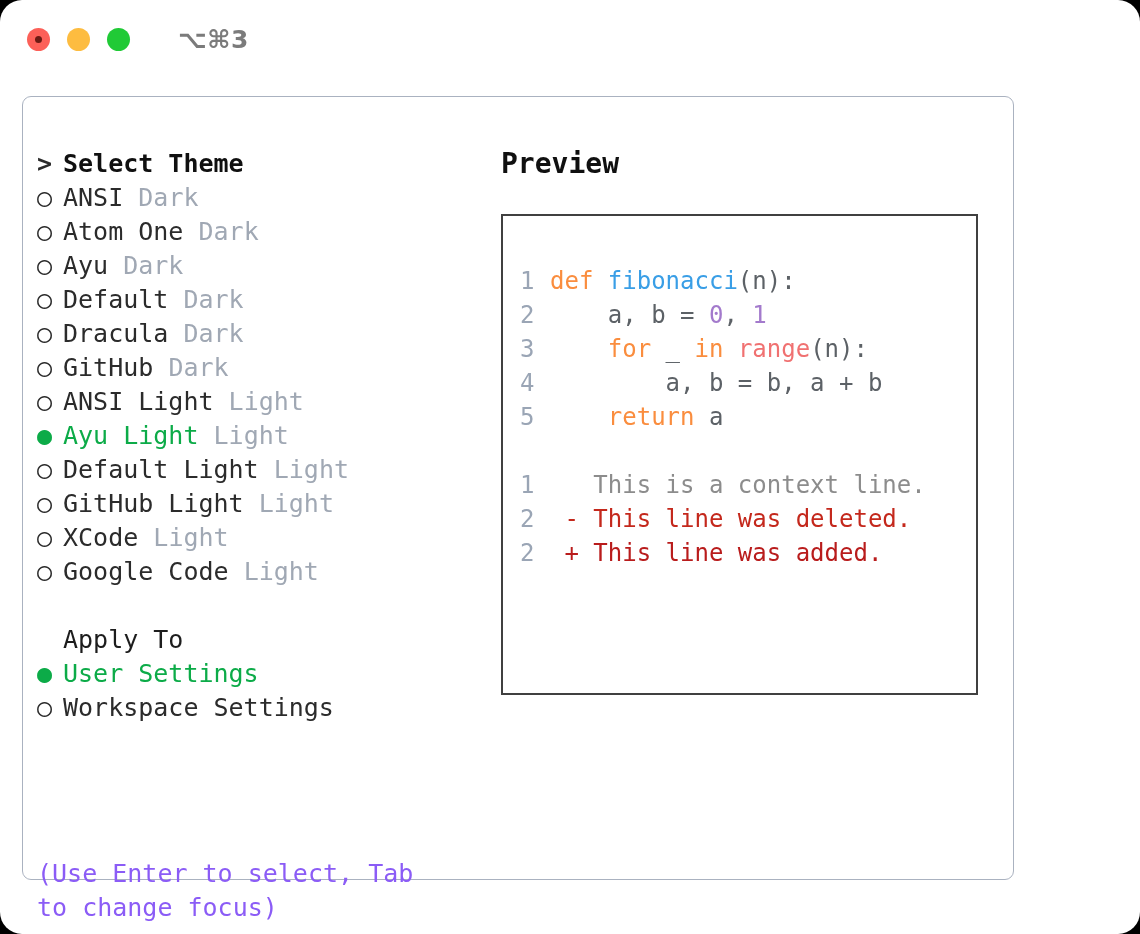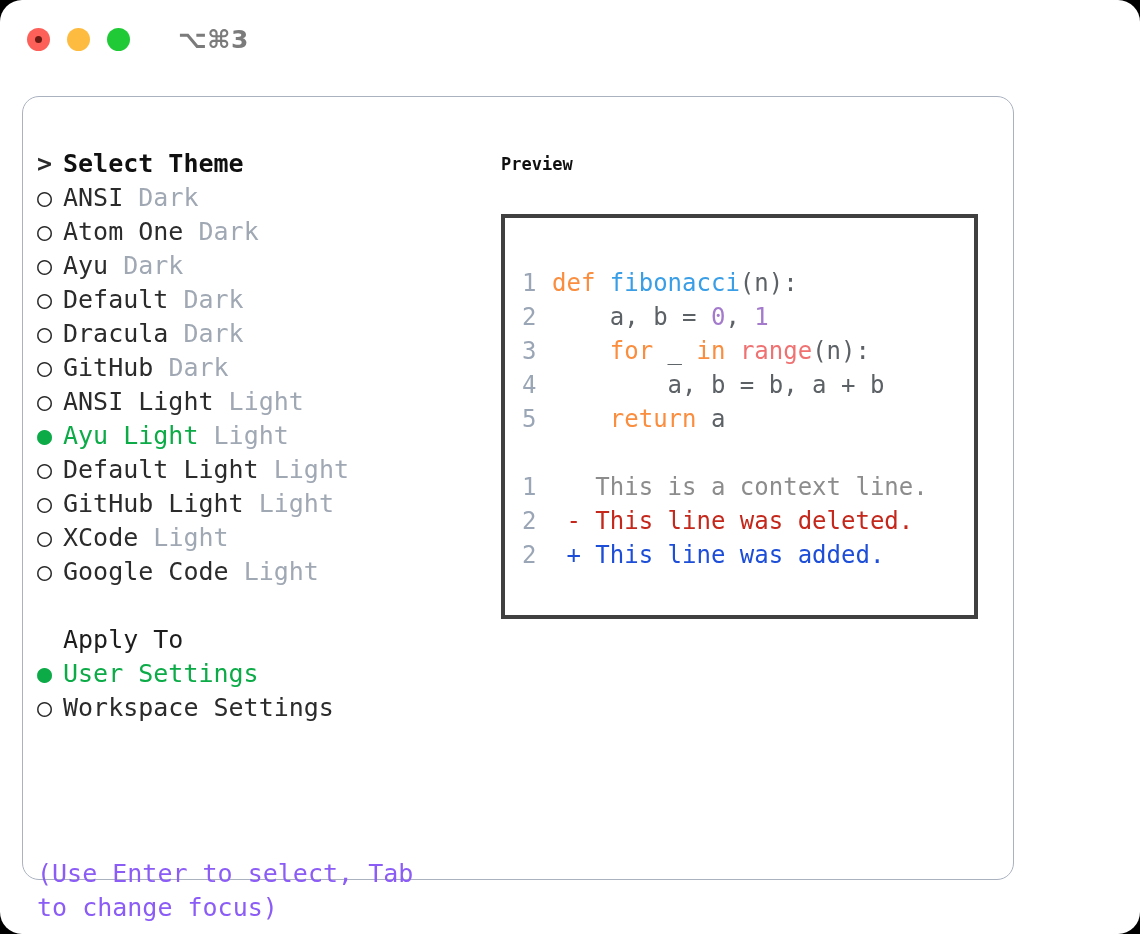--- a/index.html
+++ b/index.html
@@ -67,21 +67,21 @@
   }
 
   
   #panel {
     position: absolute;
     left: 22px;
     top: 96px;
     width: 992px;
     height: 784px;
     border: 1.6px solid #aab2c0;
-    border-radius: 17px;
+    border-radius: 9px;
     box-sizing: border-box;
     background: #ffffff;
   }
 
   #cols {
     position: absolute;
     left: 0; top: 0;
     width: 100%; height: 100%;
   }
 
@@ -134,32 +134,32 @@
   }
 
   
   #right {
     position: absolute;
     left: 478px;
     top: 50px;
     width: 500px;
   }
   #preview-title {
-    font-size: 17px;
+    font-size: 28px;
     font-weight: bold;
     color: #101010;
     line-height: 34px;
     font-family: "DejaVu Sans Mono", monospace;
   }
 
   #codebox {
     margin-top: 33px;
     width: 477px;
-    height: 405px;
-    border: 4px solid #404040;
+    height: 481px;
+    border: 2px solid #404040;
     box-sizing: border-box;
     background: #ffffff;
     padding: 48px 0 0 17px;
   }
 
   .codeline {
     font-size: 24px;
     line-height: 34px;
     white-space: pre;
     font-family: "DejaVu Sans Mono", monospace;
@@ -173,21 +173,21 @@
   .kw    { color: #fa8d3e; }
   .fn    { color: #399ee6; }
   .num   { color: #a37acc; }
   .ent   { color: #f07171; }
   .plain { color: #5c6166; }
 
   .gap { height: 34px; }
 
   .diff-ctx { color: #8c8c8c; text-align: right; }
   .diff-del { color: #c4281c; }
-  .diff-add { color: #1d4ed8; }
+  .diff-add { color: #b91c1c; }
 </style>
 </head>
 <body>
 
 <div id="window">
 
   <div id="titlebar">
     <div class="dot red"></div>
     <div class="dot yellow"></div>
     <div class="dot green"></div>

